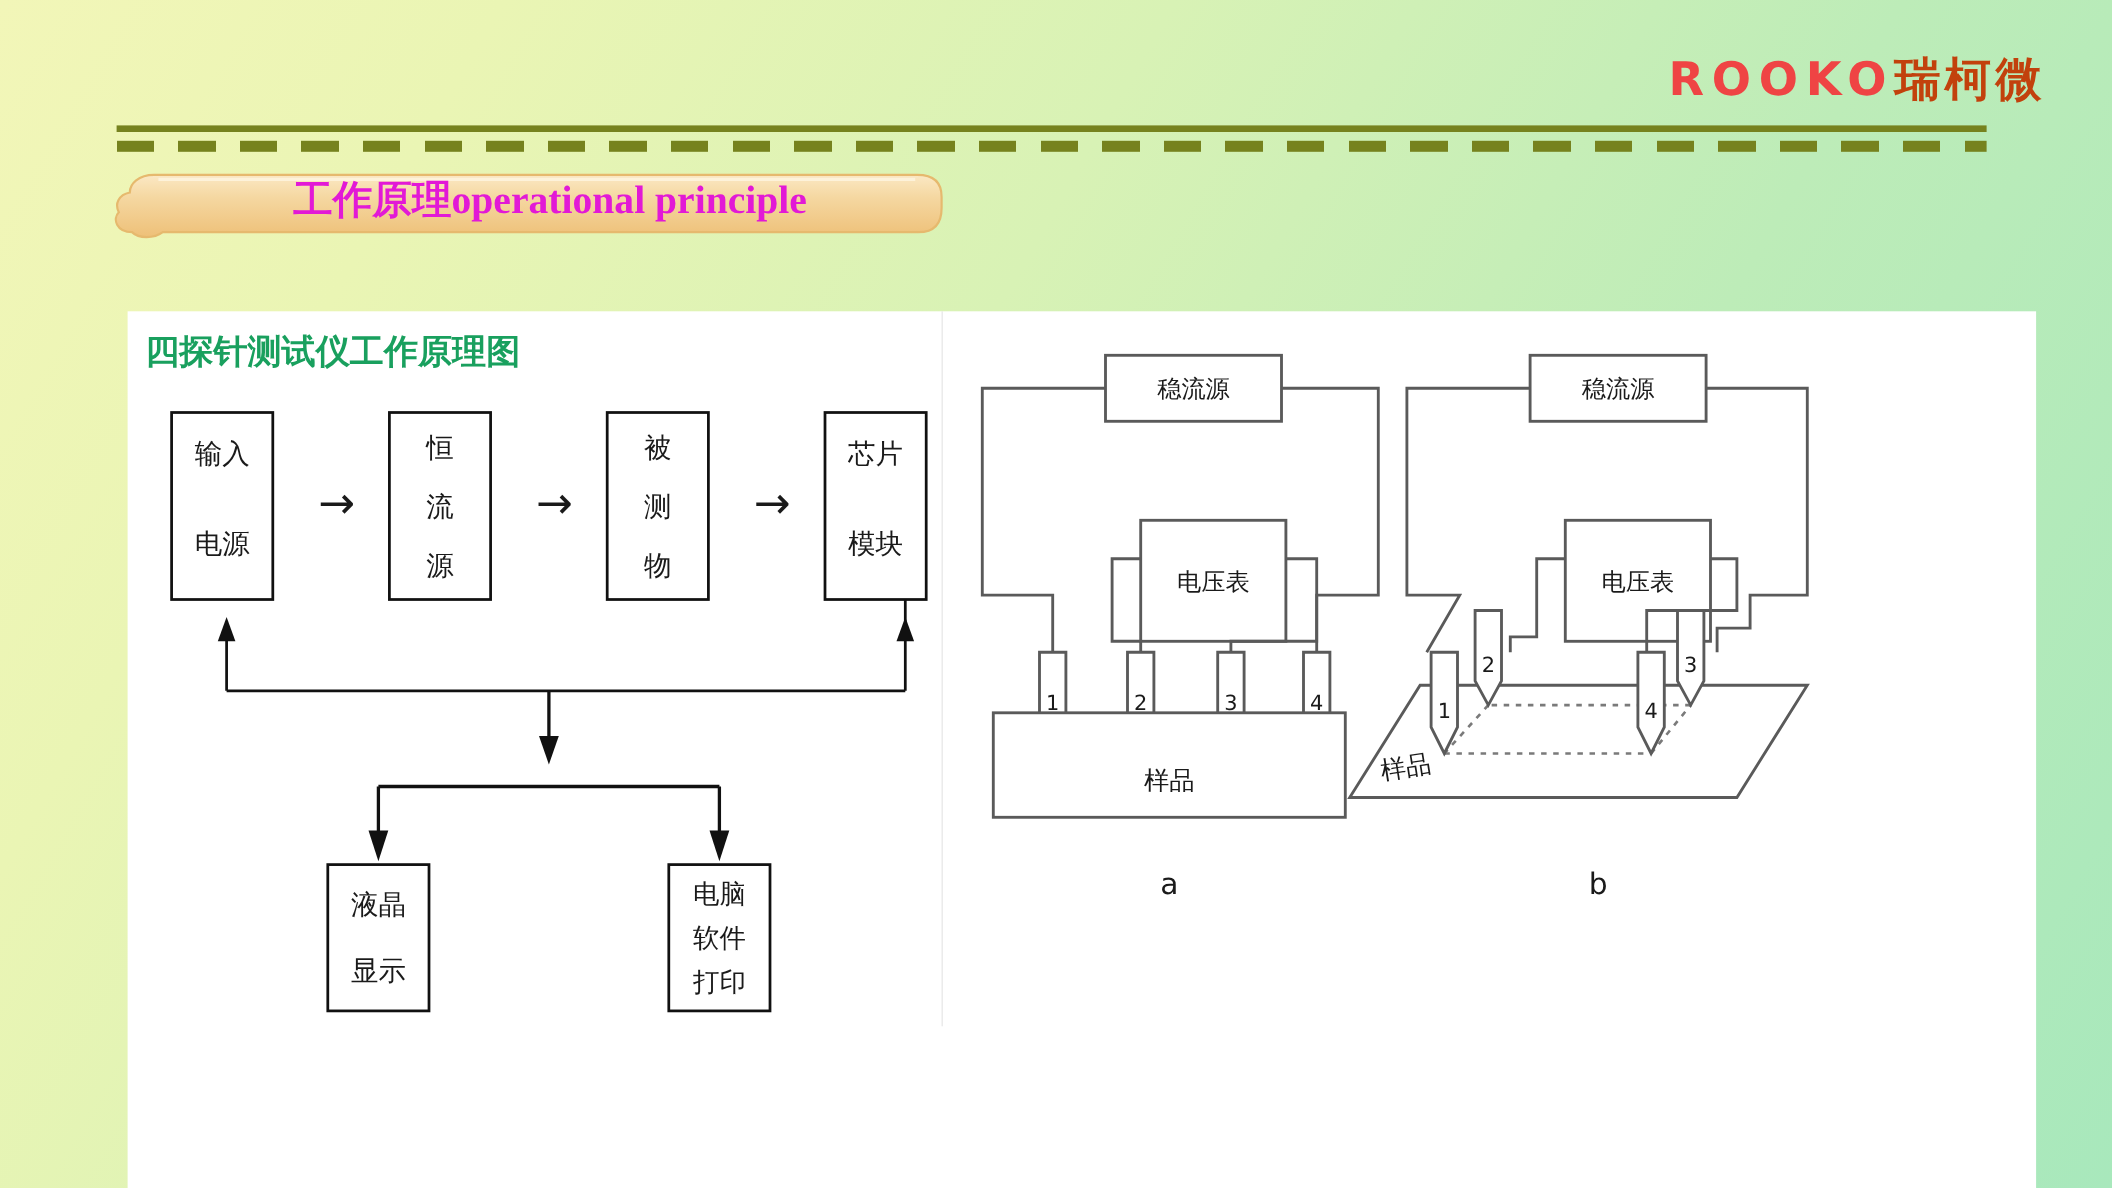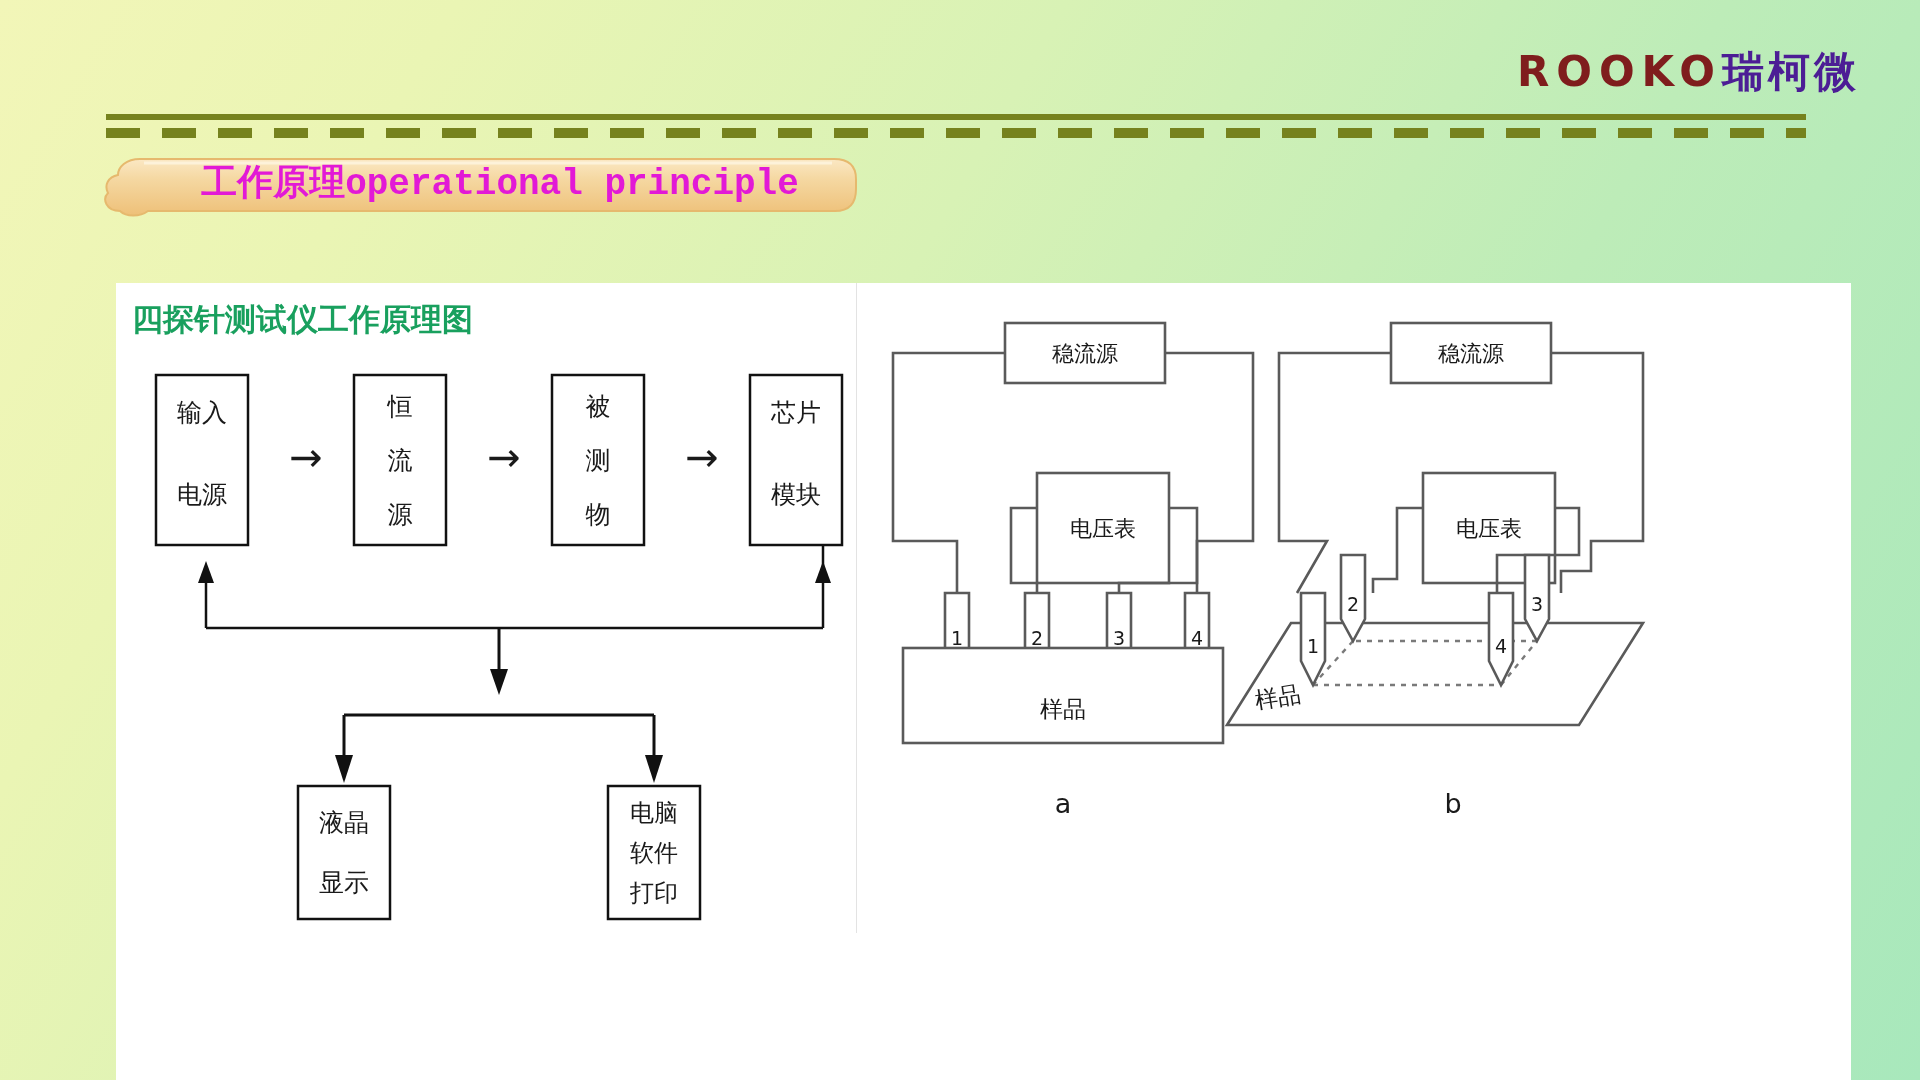--- a/index.html
+++ b/index.html
@@ -15,40 +15,40 @@
     position:absolute;left:110px;top:40px;
     font-size:46px;font-weight:bold;color:#2424e8;
     letter-spacing:1px;white-space:nowrap;
     font-family:"DejaVu Sans","Liberation Sans",sans-serif;
   }
   .hdr-logo{
     position:absolute;right:60px;top:44px;
     white-space:nowrap;font-size:42px;font-weight:bold;
     font-family:"DejaVu Sans","Liberation Sans",sans-serif;
   }
-  .hdr-logo .en{color:#7f1d1d;letter-spacing:7px;}
-  .hdr-logo .cn{color:#4c1d95;letter-spacing:4px;}
+  .hdr-logo .en{color:#ef4444;letter-spacing:7px;}
+  .hdr-logo .cn{color:#c2410c;letter-spacing:4px;}
   .rule-solid{
     position:absolute;left:106px;top:114px;width:1700px;height:6px;
     background:#76821e;
   }
   .rule-dashed{
     position:absolute;left:106px;top:128px;width:1700px;height:10px;
     background:repeating-linear-gradient(to right,#76821e 0 34px,transparent 34px 56px);
   }
 
   
   .banner-wrap{position:absolute;left:100px;top:145px;width:760px;height:75px;}
   .banner-svg{position:absolute;left:0;top:0;}
   .banner-text{
     position:absolute;left:0;top:0;width:760px;height:75px;
     display:flex;align-items:center;justify-content:center;
     padding-left:40px;box-sizing:border-box;
     font-size:36px;font-weight:bold;color:#e219d6;
-    font-family:Liberation Mono, monospace;
+    font-family:Liberation Serif, serif;
     white-space:nowrap;
   }
 
   
   .panel{
     position:absolute;left:116px;top:283px;width:1703px;height:840px;
     background:#ffffff;
     padding-left:32px;
   }
   .panel-divider{

